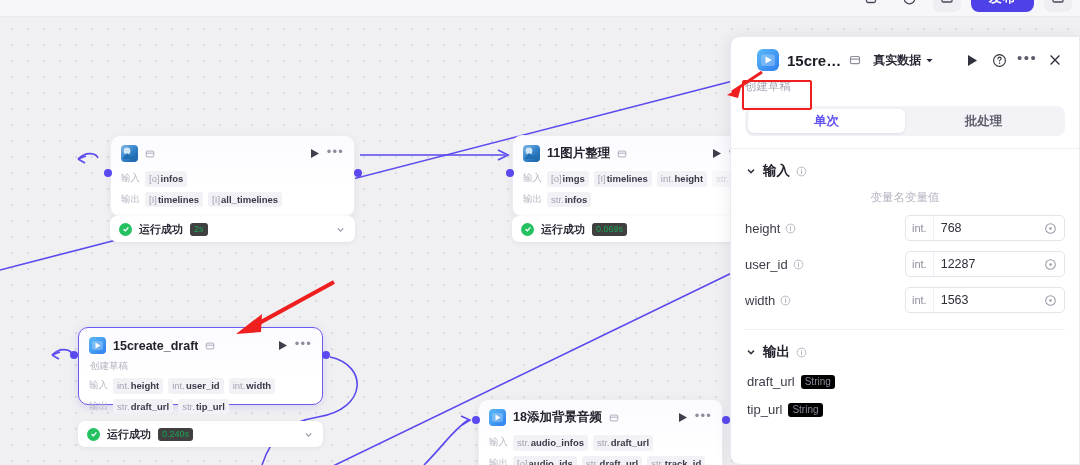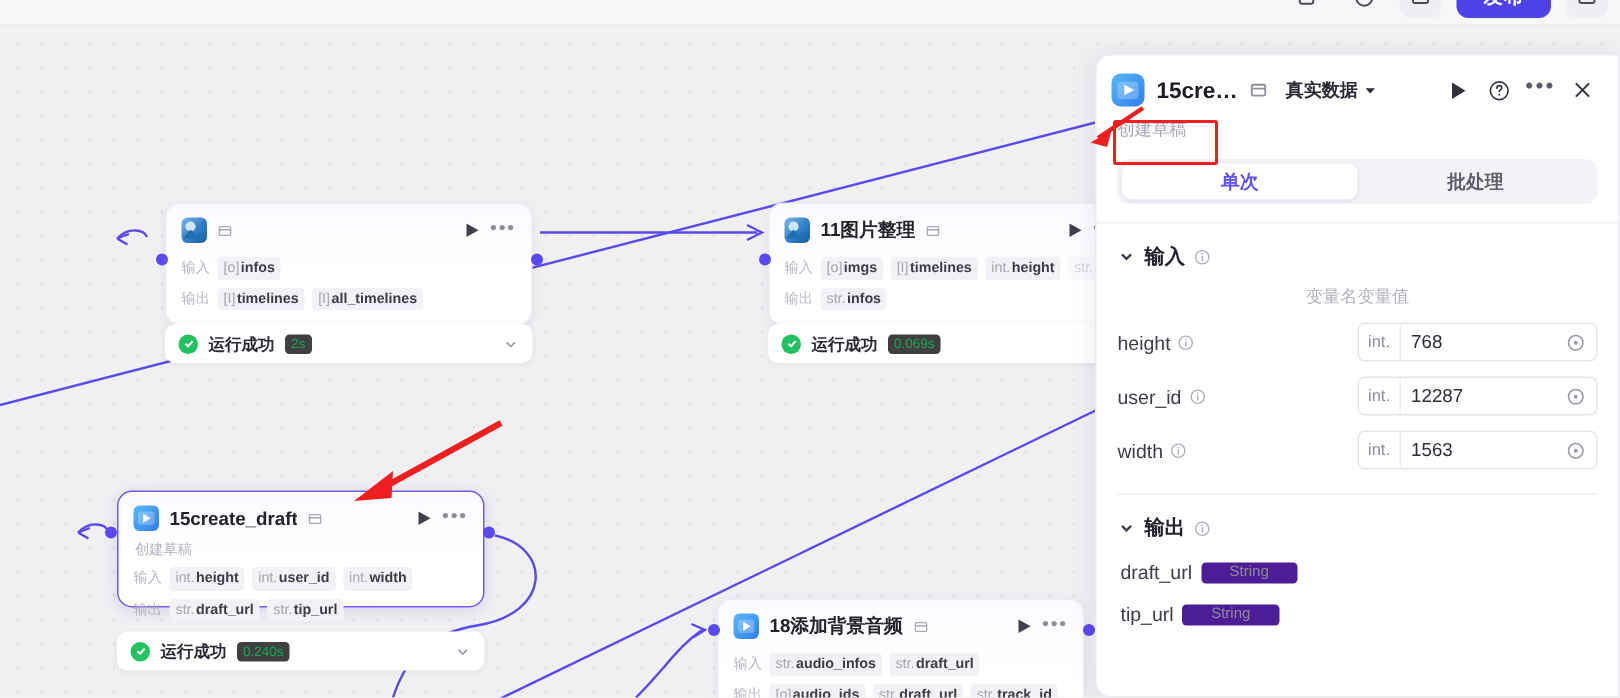--- a/index.html
+++ b/index.html
@@ -123,21 +123,21 @@
 
   
   .panel {
     position: absolute; right: 0; top: 36px; width: 350px; height: 429px;
     background: #fff; border: 1px solid #e9e9f0;
     border-radius: 10px 0 0 10px;
     box-shadow: -3px 0 14px rgba(40,30,90,.07);
     z-index: 30;
     display: flex; flex-direction: column;
   }
-  .panel-head { display: flex; align-items: center; gap: 8px; padding: 12px 14px 0 10px; }
+  .panel-head { display: flex; align-items: center; gap: 8px; padding: 12px 14px 0 26px; }
   .panel-ico { width: 22px; height: 22px; border-radius: 6px;
     background: linear-gradient(135deg,#5ab9f5 0%,#2f7ef0 100%);
     display: flex; align-items: center; justify-content: center; flex:0 0 auto; }
   .panel-title { font-size: 15px; font-weight: 700; color: #1d1d28; white-space: nowrap; }
   .panel-copy { color: #8e8e9d; display:flex; flex:0 0 auto; }
   .panel-env {
     font-size: 12px; color: #2b2b38; font-weight: 600;
     display: flex; align-items: center; gap: 4px; margin-left: 4px; flex:0 0 auto;
   }
   .panel-hspace { flex: 1 1 auto; }
@@ -188,22 +188,22 @@
     font-size: 11px; color: #8d8d9c; padding: 0 6px; height: 100%;
     display: flex; align-items: center; border-right: 1px solid #eeeef4;
     flex: 0 0 auto;
   }
   .vf-val { flex: 1 1 auto; font-size: 12.5px; color: #2e2e3b; padding: 0 7px; }
   .vf-btn { flex: 0 0 auto; padding: 0 7px; display: flex; color: #9a9aa9; }
 
   .out-row { margin-top: 13px; display: flex; align-items: center; gap: 6px; padding-left: 2px; }
   .out-name { font-size: 13px; color: #3c3c4a; }
   .out-type {
-    font-size: 10px; color: #8b8b9a; background: #4c1d95;
-    border-radius: 3px; padding: 2px 19px; line-height: 1; text-align: right;
+    font-size: 10px; color: #8b8b9a; background: #000000;
+    border-radius: 3px; padding: 2px 4px; line-height: 1; text-align: right;
   }
 
   
   .ann { position: absolute; z-index: 35; pointer-events: none; }
 </style>
 </head>
 <body>
 
 <div id="app">
 

